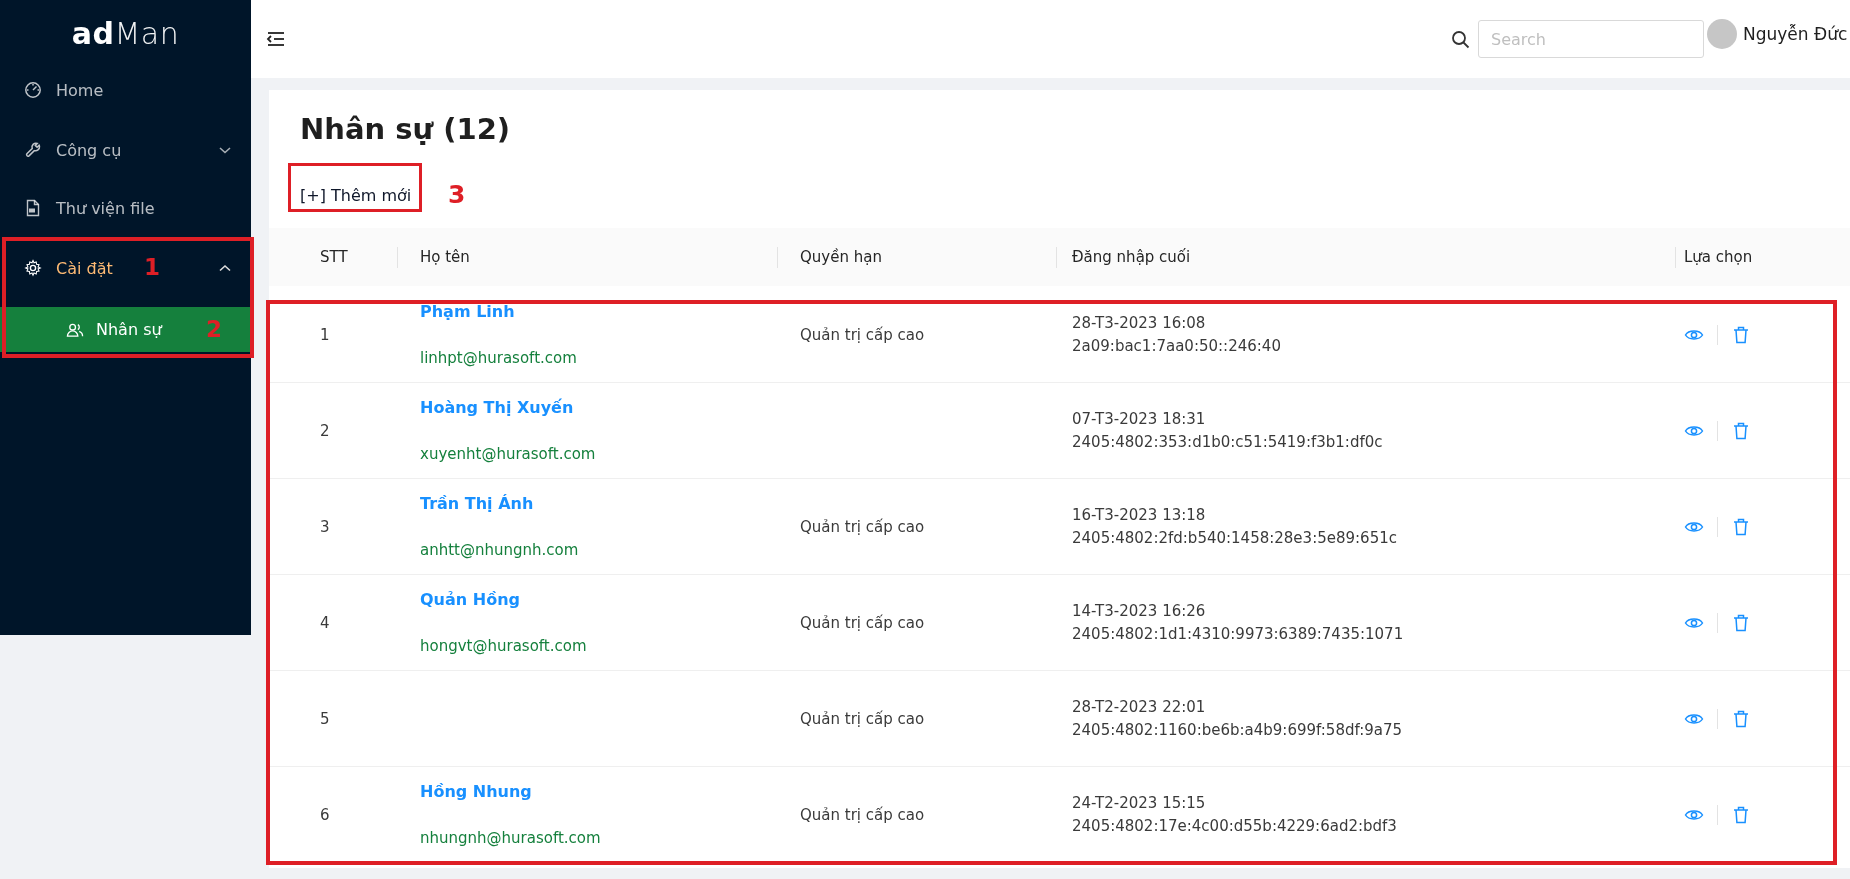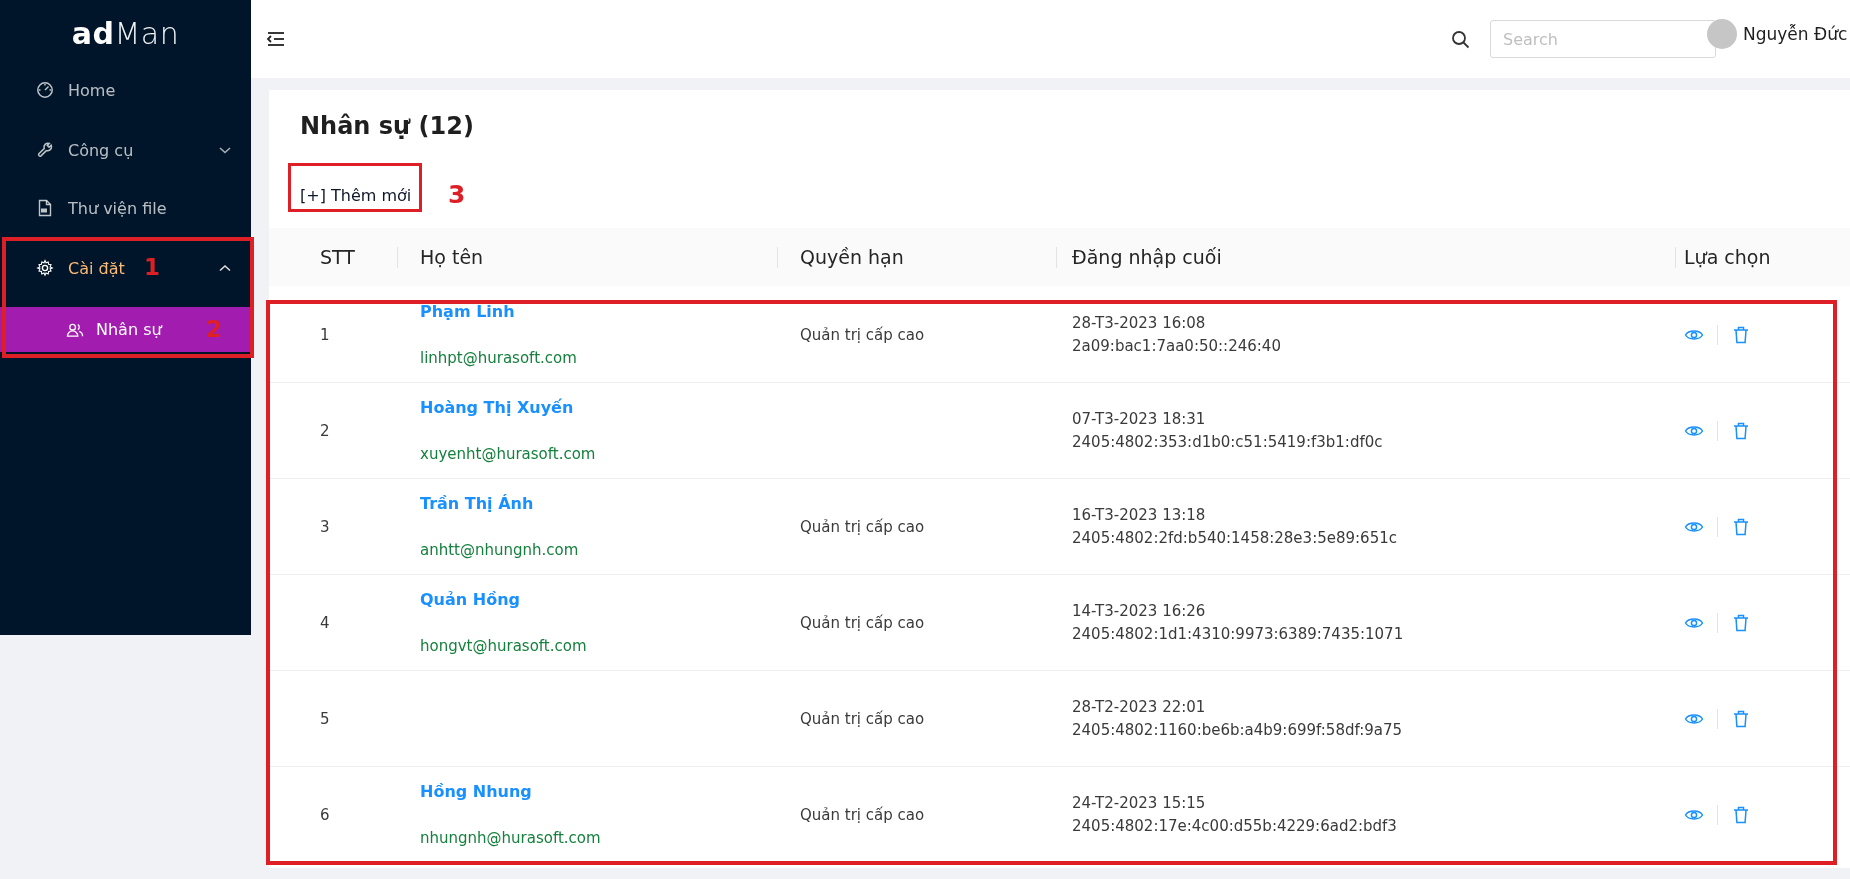--- a/index.html
+++ b/index.html
@@ -6,47 +6,47 @@
   html,body { width:1850px; height:879px; overflow:hidden;
     font-family:"DejaVu Sans","Liberation Sans",sans-serif; background:#f0f2f5; }
   .stage { position:relative; width:1850px; height:879px; }
 
   
   .sidebar { position:absolute; left:0; top:0; width:251px; height:635px; background:#001529; z-index:2; }
   .logo { position:absolute; top:16px; left:0; width:251px; text-align:center; color:#fff; font-size:30px; letter-spacing:.5px; }
   .logo b { font-weight:700; }
   .logo span.light { font-weight:300; opacity:.95; }
   .nav-item { position:absolute; left:0; width:251px; height:44px; display:flex; align-items:center;
-    padding-left:36px; color:rgba(255,255,255,.72); font-size:16px; cursor:pointer; }
+    padding-left:24px; color:rgba(255,255,255,.72); font-size:16px; cursor:pointer; }
   .nav-item .nicon { width:18px; height:18px; margin-right:14px; flex:0 0 auto; display:flex; align-items:center; }
   .nav-item .chev { position:absolute; right:20px; top:50%; transform:translateY(-50%); }
   .nav-item.white { color:#fdba74; }
-  .nav-sub { position:absolute; left:0; top:307px; width:251px; height:45px; background:#a21caf; color:#fff;
+  .nav-sub { position:absolute; left:0; top:307px; width:251px; height:45px; background:#15803d; color:#fff;
     display:flex; align-items:center; padding-left:66px; font-size:16px; cursor:pointer; }
   .nav-sub .nicon { width:18px; height:18px; margin-right:12px; display:flex; align-items:center; }
 
   
   .topbar { position:absolute; left:251px; top:0; width:1599px; height:78px; background:#fff; z-index:1; }
   .fold { position:absolute; left:14px; top:28px; width:22px; height:22px; cursor:pointer; }
   .searchwrap { position:absolute; left:1200px; top:20px; display:flex; align-items:center; }
   .searchwrap .mag { margin-right:8px; width:19px; height:19px; }
   .search-input { width:226px; height:38px; border:1px solid #d9d9d9; border-radius:3px; padding:0 12px;
-    font-size:16px; color:#555; font-family:inherit; outline:none;margin-left:12px; }
+    font-size:16px; color:#555; font-family:inherit; outline:none; }
   .search-input::placeholder { color:#bfbfbf; }
   .avatar { position:absolute; left:1456px; top:19px; width:30px; height:30px; border-radius:50%; background:#c6c6c6; cursor:pointer; }
   .username { position:absolute; left:1492px; top:24px; font-size:17px; color:#1f1f1f; white-space:nowrap; cursor:pointer; }
 
   
   .card { position:absolute; left:269px; top:90px; width:1581px; height:778px; background:#fff; z-index:1; }
-  .page-title { position:absolute; left:31px; top:22px; font-size:24px; font-weight:700; color:#1f1f1f; }
+  .page-title { position:absolute; left:31px; top:22px; font-size:29px; font-weight:700; color:#1f1f1f; }
   .add-link { position:absolute; left:31px; top:96px; font-size:16px; color:#0f172a; text-decoration:none; cursor:pointer; }
 
   
   .thead { position:absolute; left:0; top:138px; width:1581px; height:58px; background:#fafafa; }
-  .thead .th { position:absolute; top:0; height:58px; display:flex; align-items:center; font-size:19px; font-weight:500; color:#252525; }
+  .thead .th { position:absolute; top:0; height:58px; display:flex; align-items:center; font-size:15px; font-weight:500; color:#252525; }
   .hsep { position:absolute; top:19px; width:1px; height:21px; background:#e3e3e3; }
   .tbody { position:absolute; left:0; top:197px; width:1581px; }
   .trow { position:relative; width:1581px; height:96px; border-bottom:1px solid #efefef; background:#fff; }
   .trow:last-child { border-bottom:none; }
   .cell { position:absolute; top:0; height:96px; display:flex; align-items:center; font-size:15px; color:#3a3a3a; }
   .twoLine { flex-direction:column; align-items:flex-start; justify-content:center; line-height:23px; }
   .c-stt  { left:51px; }
   .c-name { left:151px;gap:24px; }
   .c-role { left:531px; }
   .c-date { left:803px; }

